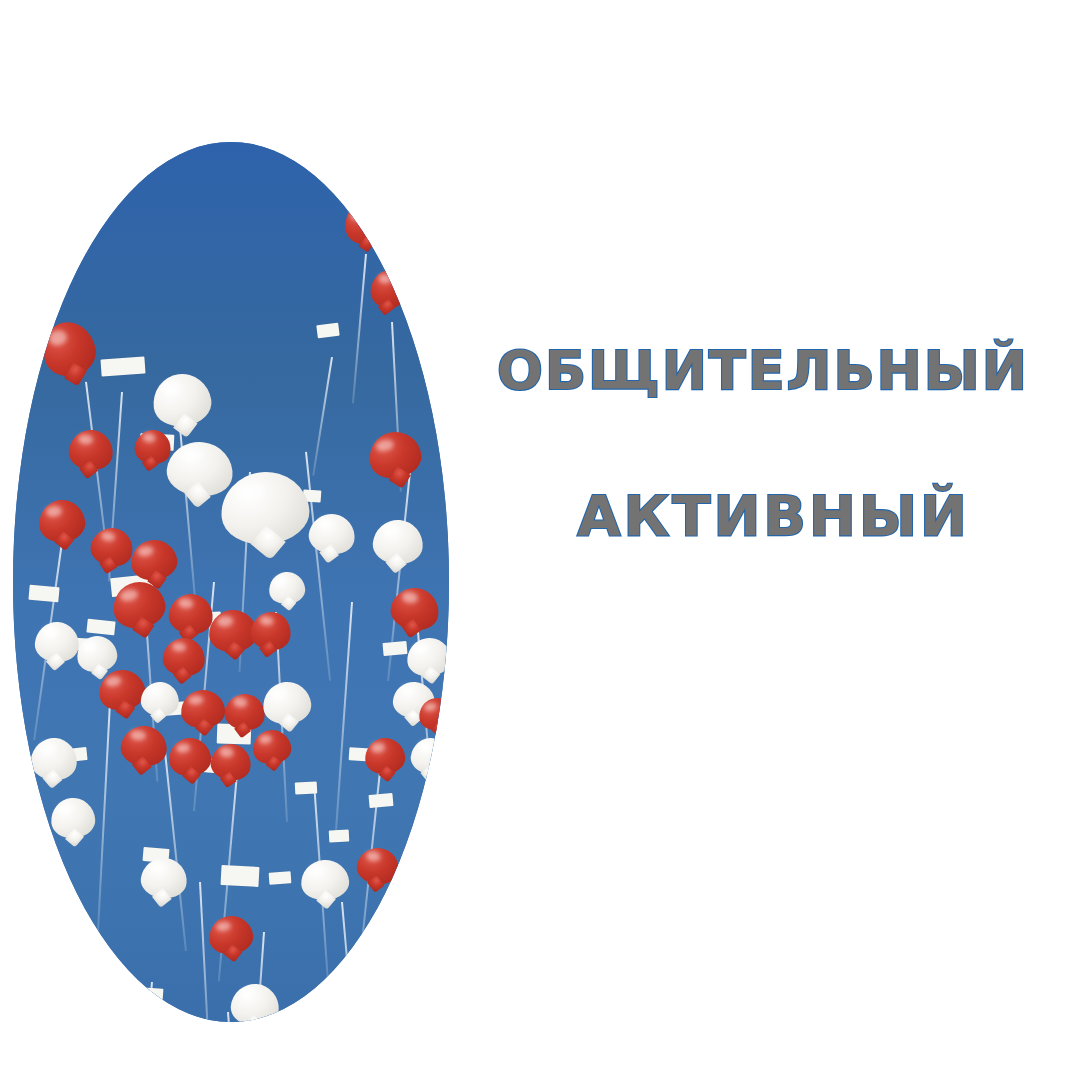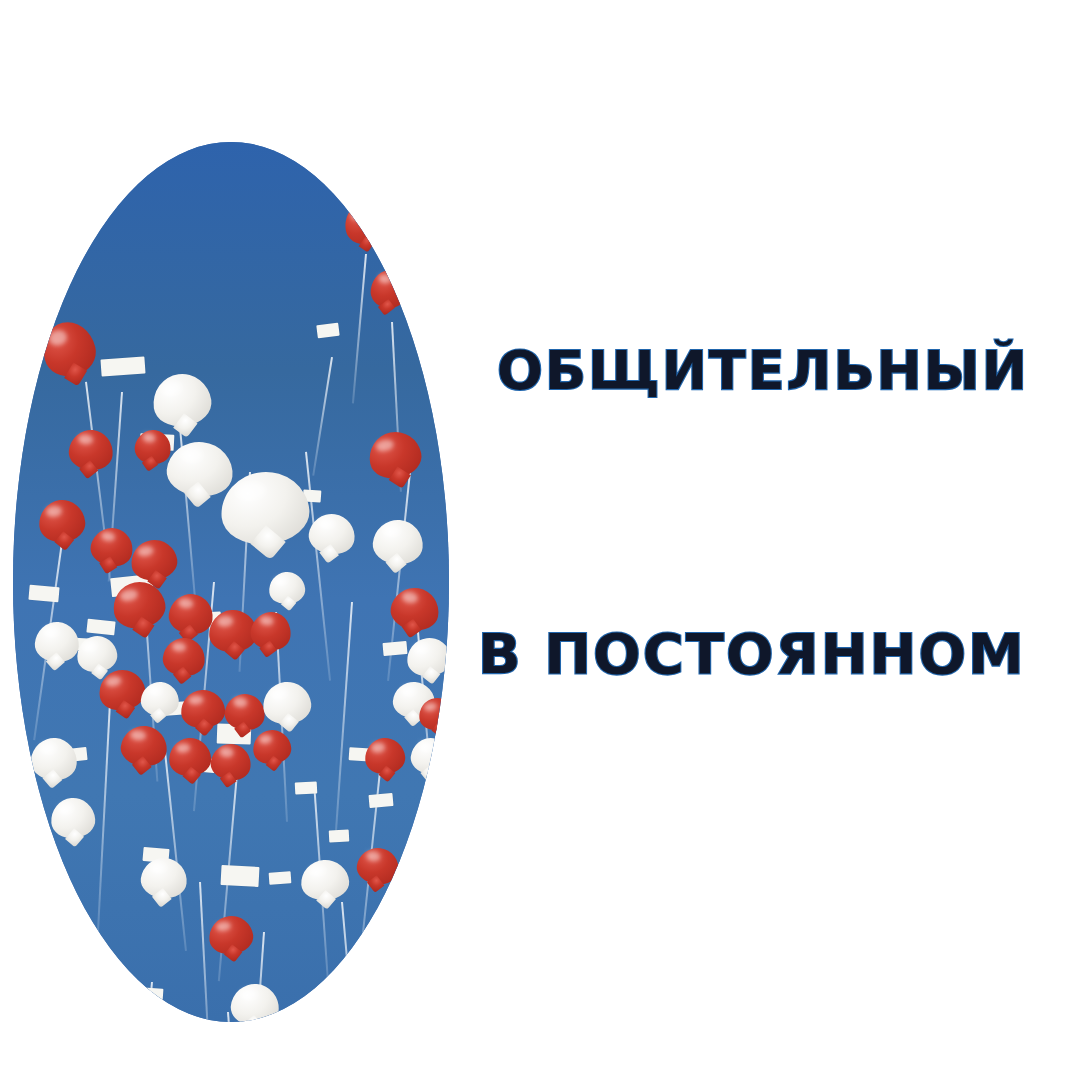--- a/index.html
+++ b/index.html
@@ -118,21 +118,21 @@
     inset: 0;
     backdrop-filter: blur(0.6px);
     pointer-events: none;
   }
 
   
   .copy {
     position: absolute;
     font-family: "DejaVu Sans", sans-serif;
     font-weight: bold;
-    color: #0f172a;
+    color: #737373;
     text-transform: uppercase;
     white-space: nowrap;
     letter-spacing: 3px;
     -webkit-text-stroke: 2.2px #2166AD;
     paint-order: stroke fill;
   }
 
   .line-communicative {
     left: 497px;
     top: 340px;
@@ -359,17 +359,17 @@
       <div class="balloon white" style="left:218px; top:842px; width:48px; height:42px; transform:rotate(5deg);">
           <span class="gloss"></span>
         </div>
 
       <div class="photo-soften"></div>
     </div>
   </div>
 
   <div class="copy line-communicative">ОБЩИТЕЛЬНЫЙ</div>
 
-
-  <div class="copy line-motion-1">В ПОСТОЯННОМ</div>
+  <div class="copy line-active">АКТИВНЫЙ</div>
+
 
 
 </div>
 
 </body></html>

